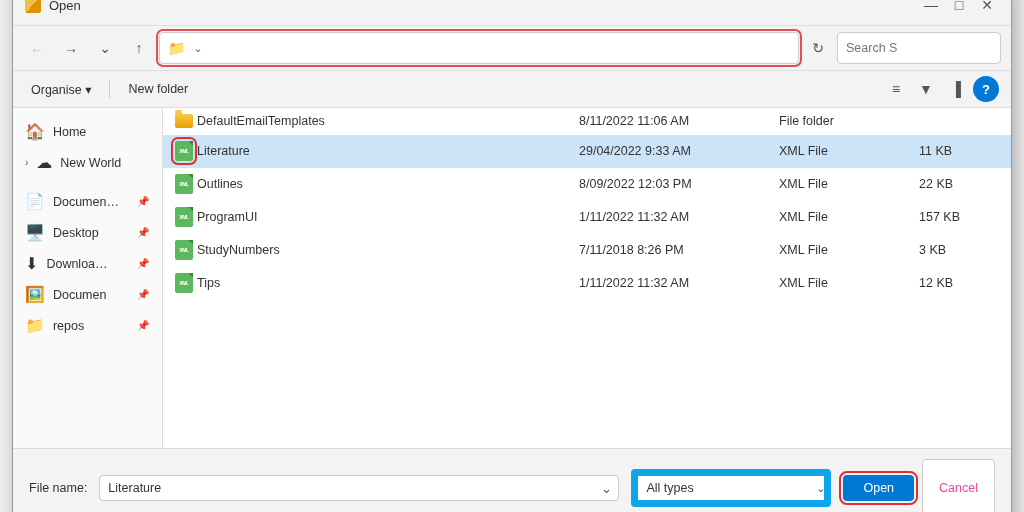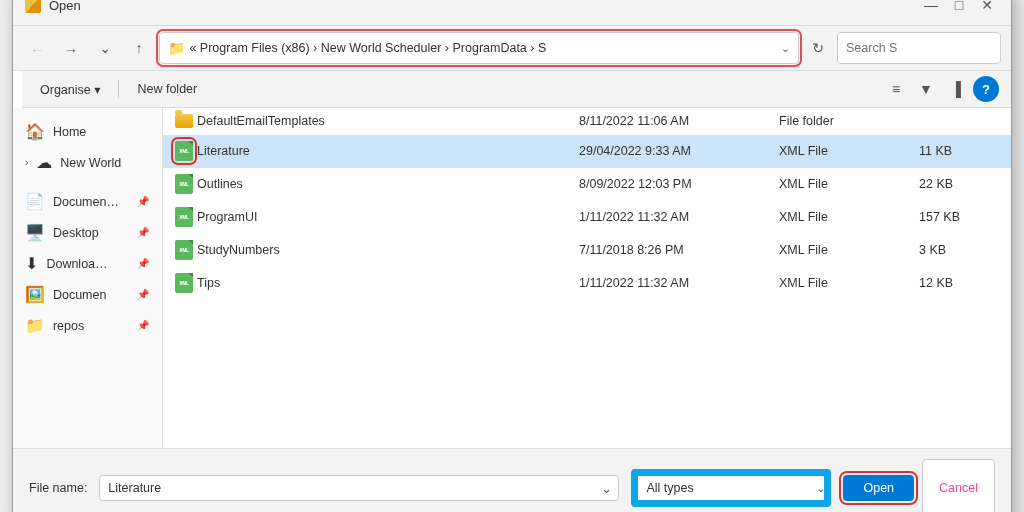--- a/index.html
+++ b/index.html
@@ -130,21 +130,20 @@
     .search-icon { color: #666; font-size: 13px; }
 
     
     .toolbar {
       background: #f3f3f3;
       border-bottom: 1px solid #ddd;
       display: flex;
       align-items: center;
       padding: 5px 12px;
       gap: 12px;
-      margin-left: 9px;
     }
     .toolbar-btn {
       background: transparent;
       border: none;
       cursor: pointer;
       font-size: 12.5px;
       color: #333;
       padding: 4px 6px;
       border-radius: 4px;
       display: flex; align-items: center; gap: 4px;
@@ -405,21 +404,20 @@
   </div>
 
   <div class="nav-bar">
     <button class="nav-btn disabled">←</button>
     <button class="nav-btn">→</button>
     <button class="nav-btn">⌄</button>
     <button class="nav-btn">↑</button>
 
     <div class="breadcrumb-bar">
       <span class="breadcrumb-folder-icon">📁</span>
-      <span class="breadcrumb-text">« Program Files (x86)  ›  New World Scheduler  ›  ProgramData  ›  S</span>
       <span class="breadcrumb-chevron">⌄</span>
     </div>
     <button class="breadcrumb-refresh">↻</button>
 
     <div class="search-box">
       <input class="search-input" type="text" placeholder="Search S" style="">
       <span class="search-icon">🔍</span>
     </div>
   </div>
 

